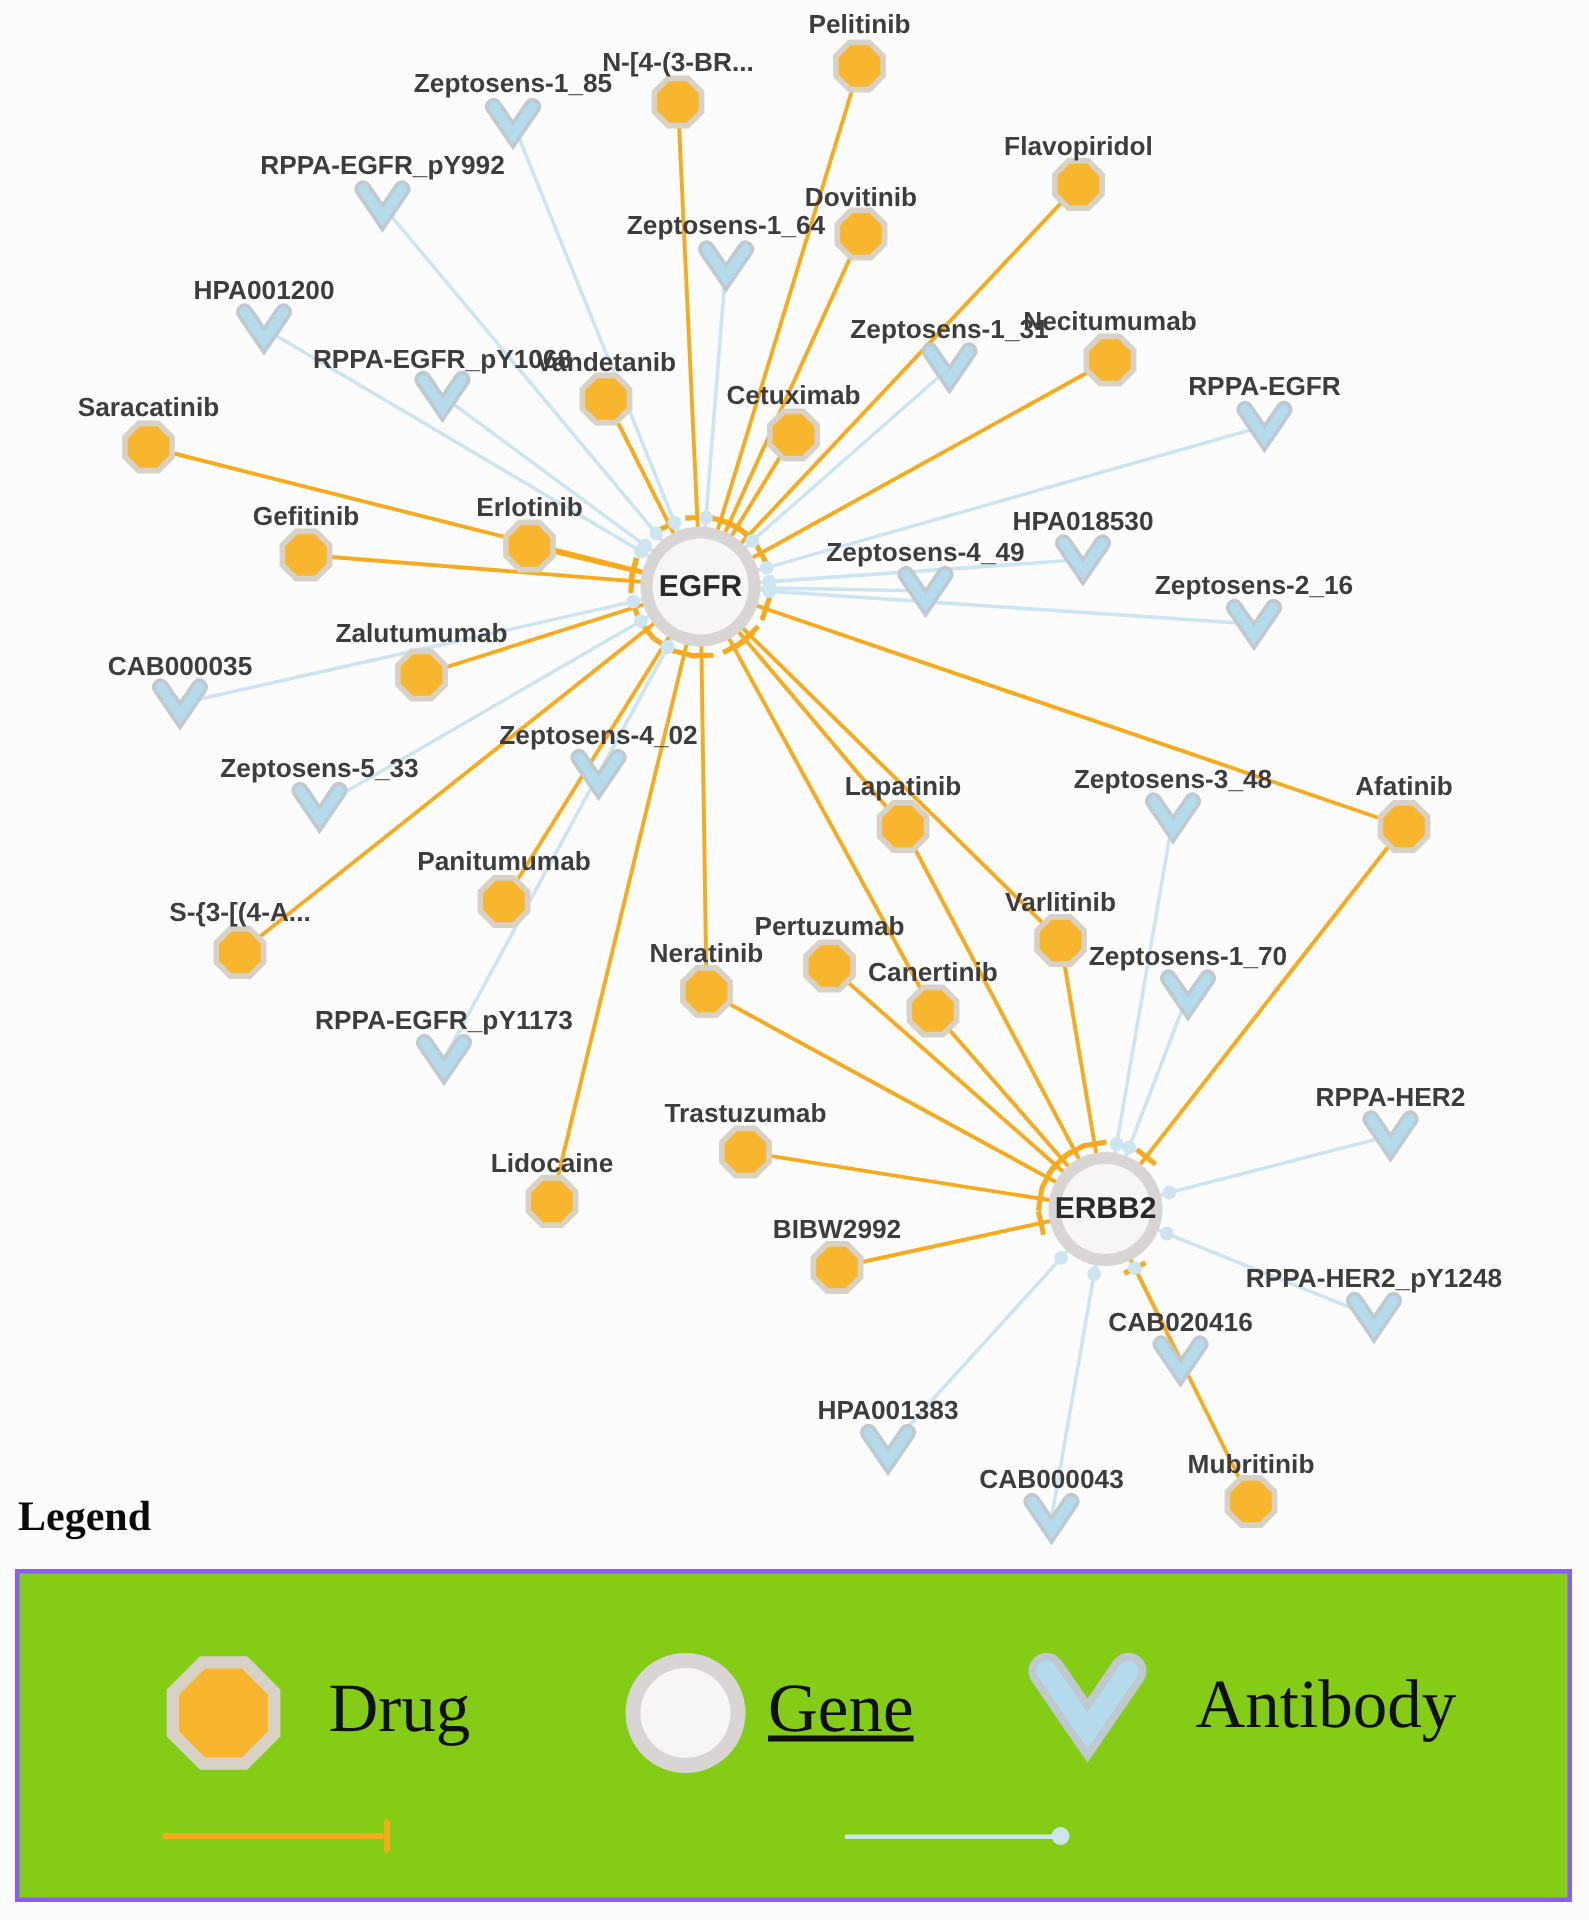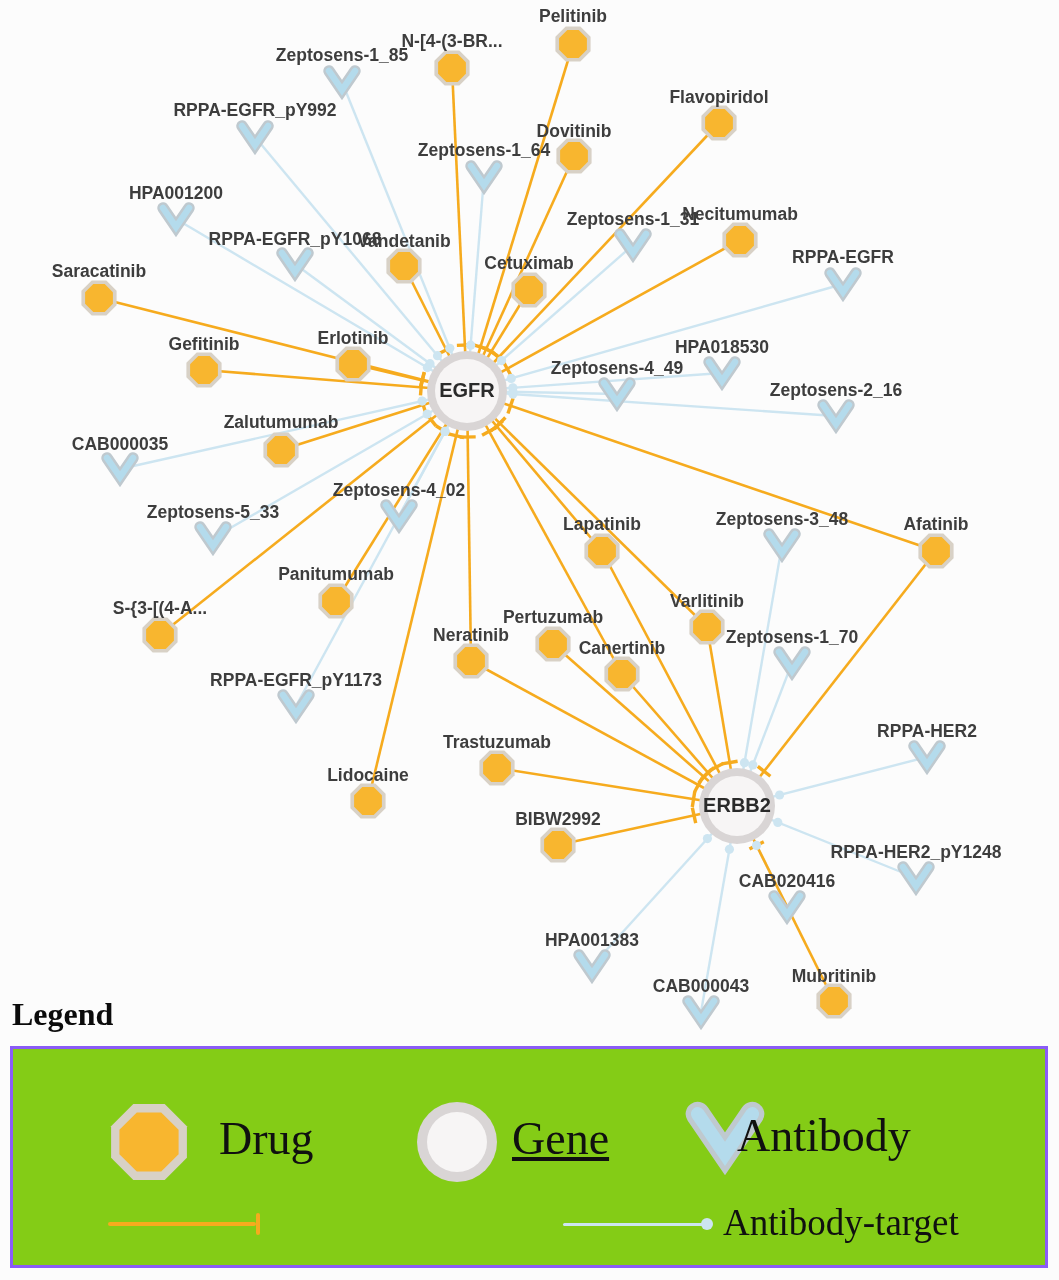--- a/index.html
+++ b/index.html
@@ -5,21 +5,21 @@
   html,body{margin:0;padding:0;}
   body{
     width:1059px;height:1280px;position:relative;overflow:hidden;
     background:#fcfcfc;font-family:"Liberation Sans",sans-serif;
   }
   #net{position:absolute;left:0;top:0;}
   text.node-label{font-family:"Liberation Sans",sans-serif;font-weight:700;font-size:17.5px;fill:#3d3d3d;}
   text.gene-label{font-family:"Liberation Sans",sans-serif;font-weight:700;font-size:20px;fill:#2a2a2a;}
   .legend-title{
     position:absolute;left:12px;top:996px;
-    font-family:"Liberation Serif",serif;font-weight:bold;font-size:32px;color:#0b0b0b;
+    font-family:"Liberation Serif",serif;font-weight:bold;font-size:28px;color:#0b0b0b;
   }
   .legend-box{
     position:absolute;left:10px;top:1046px;width:1032px;height:216px;
     background:#84cc16;border:3px solid #8b5cf6;
   }
   .legend-box .abs{position:absolute;}
   .legend-item-label{
     position:absolute;font-family:"Liberation Serif",serif;font-size:46px;color:#101010;white-space:nowrap;
   }
   .legend-edge-label{
@@ -337,21 +337,20 @@
       <circle cx="46" cy="46" r="30" fill="#f7f5f5"></circle>
     </svg>
   <div class="legend-item-label" style="left:499px;top:63px;text-decoration:underline;">Gene</div>
 
   <svg id="legend-antibody-icon" class="abs" style="left:660px;top:48px;" width="104" height="88" viewBox="0 0 104 88">
       <g transform="translate(52,40) scale(2.1)">
         <path d="M -13 -11 L 0 8 L 13 -11" fill="none" stroke="#bfc9cf" stroke-width="11.5" stroke-linecap="round" stroke-linejoin="miter"></path>
         <path d="M -13 -11 L 0 8 L 13 -11" fill="none" stroke="#b4dbec" stroke-width="6.5" stroke-linecap="round" stroke-linejoin="miter"></path>
       </g>
     </svg>
-  <div class="legend-item-label" style="left:724px;top:60px;text-align:center;">Antibody</div>
+  <div class="legend-item-label" style="left:784px;top:60px;text-align:center;">Antibody</div>
 
   <div id="lg-drug-line" class="legend-line" style="left: 95px; top: 173px; width: 148px; height: 4px; background: rgb(246, 171, 30);"></div>
   <div id="lg-drug-tee" class="legend-tee" style="left: 243px; top: 164px; width: 4px; height: 22px; background: rgb(246, 171, 30);"></div>
 
   <div id="lg-ab-line" class="legend-line" style="left: 550px; top: 174px; width: 140px; height: 3px; background: rgb(205, 229, 241);"></div>
   <div id="lg-ab-dot" class="legend-dot" style="left: 688px; top: 169px; width: 12px; height: 12px; background: rgb(205, 229, 241);"></div>
-  <div class="legend-edge-label" style="left:710px;top:152px;">Antibody-target</div>
 </div>
 
 </body></html>

